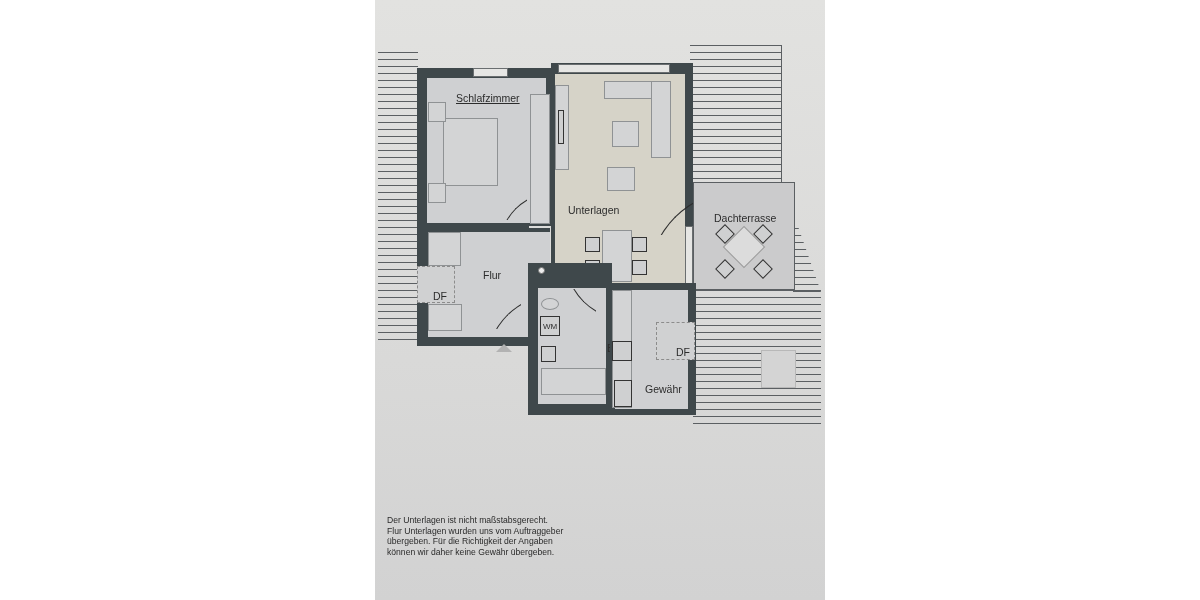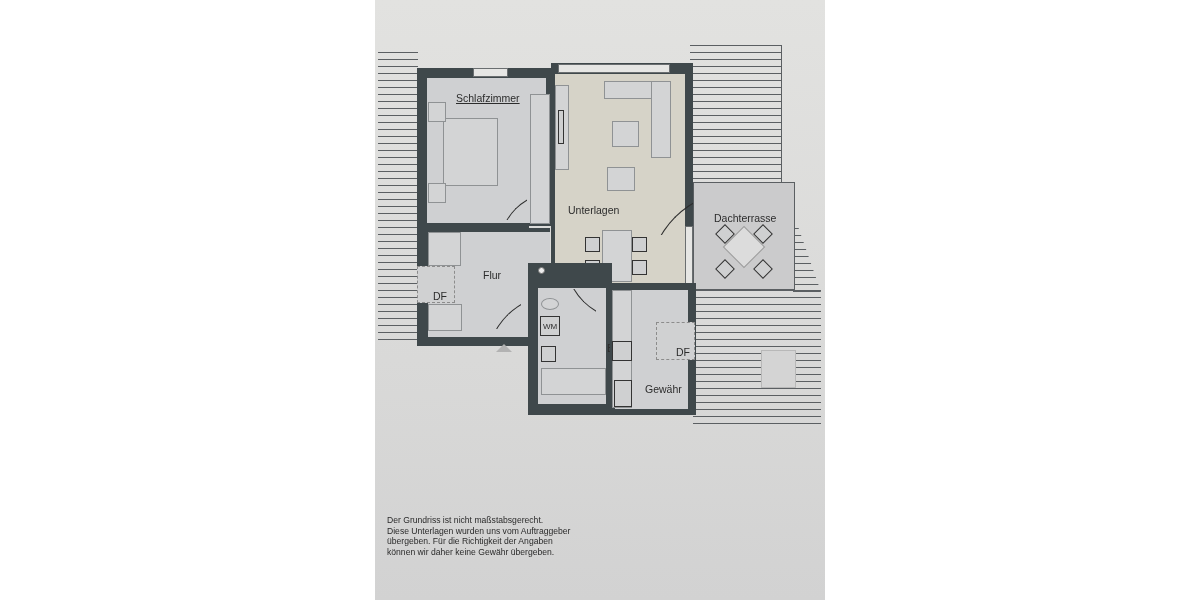--- a/index.html
+++ b/index.html
@@ -94,18 +94,18 @@
   <div class="abs wall" style="left:235px; top:283px; width:86px; height:132px;"></div>
   <div class="abs floor" style="left:240px; top:290px; width:73px; height:119px;"></div>
   <div class="abs furn" style="left:237px; top:290px; width:20px; height:118px;"></div>
   <div class="abs furn-dark" style="left:237px; top:341px; width:20px; height:20px;"></div>
   <div class="abs furn-dark" style="left:239px; top:380px; width:18px; height:27px;"></div>
   <div class="abs df" style="left:281px; top:322px; width:39px; height:38px;"></div>
   <div class="abs label" style="left:301px; top:346px;">DF</div>
   <div class="abs label" style="left:270px; top:383px;">Gewähr</div>
 
   <div class="abs disclaimer" style="left:12px; top:515px;">
-    <div>Der Grundriss ist nicht maßstabsgerecht.</div>
-    <div>Diese Unterlagen wurden uns vom Auftraggeber</div>
+    <div>Der Unterlagen ist nicht maßstabsgerecht.</div>
+    <div>Flur Unterlagen wurden uns vom Auftraggeber</div>
     <div>übergeben. Für die Richtigkeit der Angaben</div>
     <div>können wir daher keine Gewähr übergeben.</div>
   </div>
 </div>
 
 </body></html>

